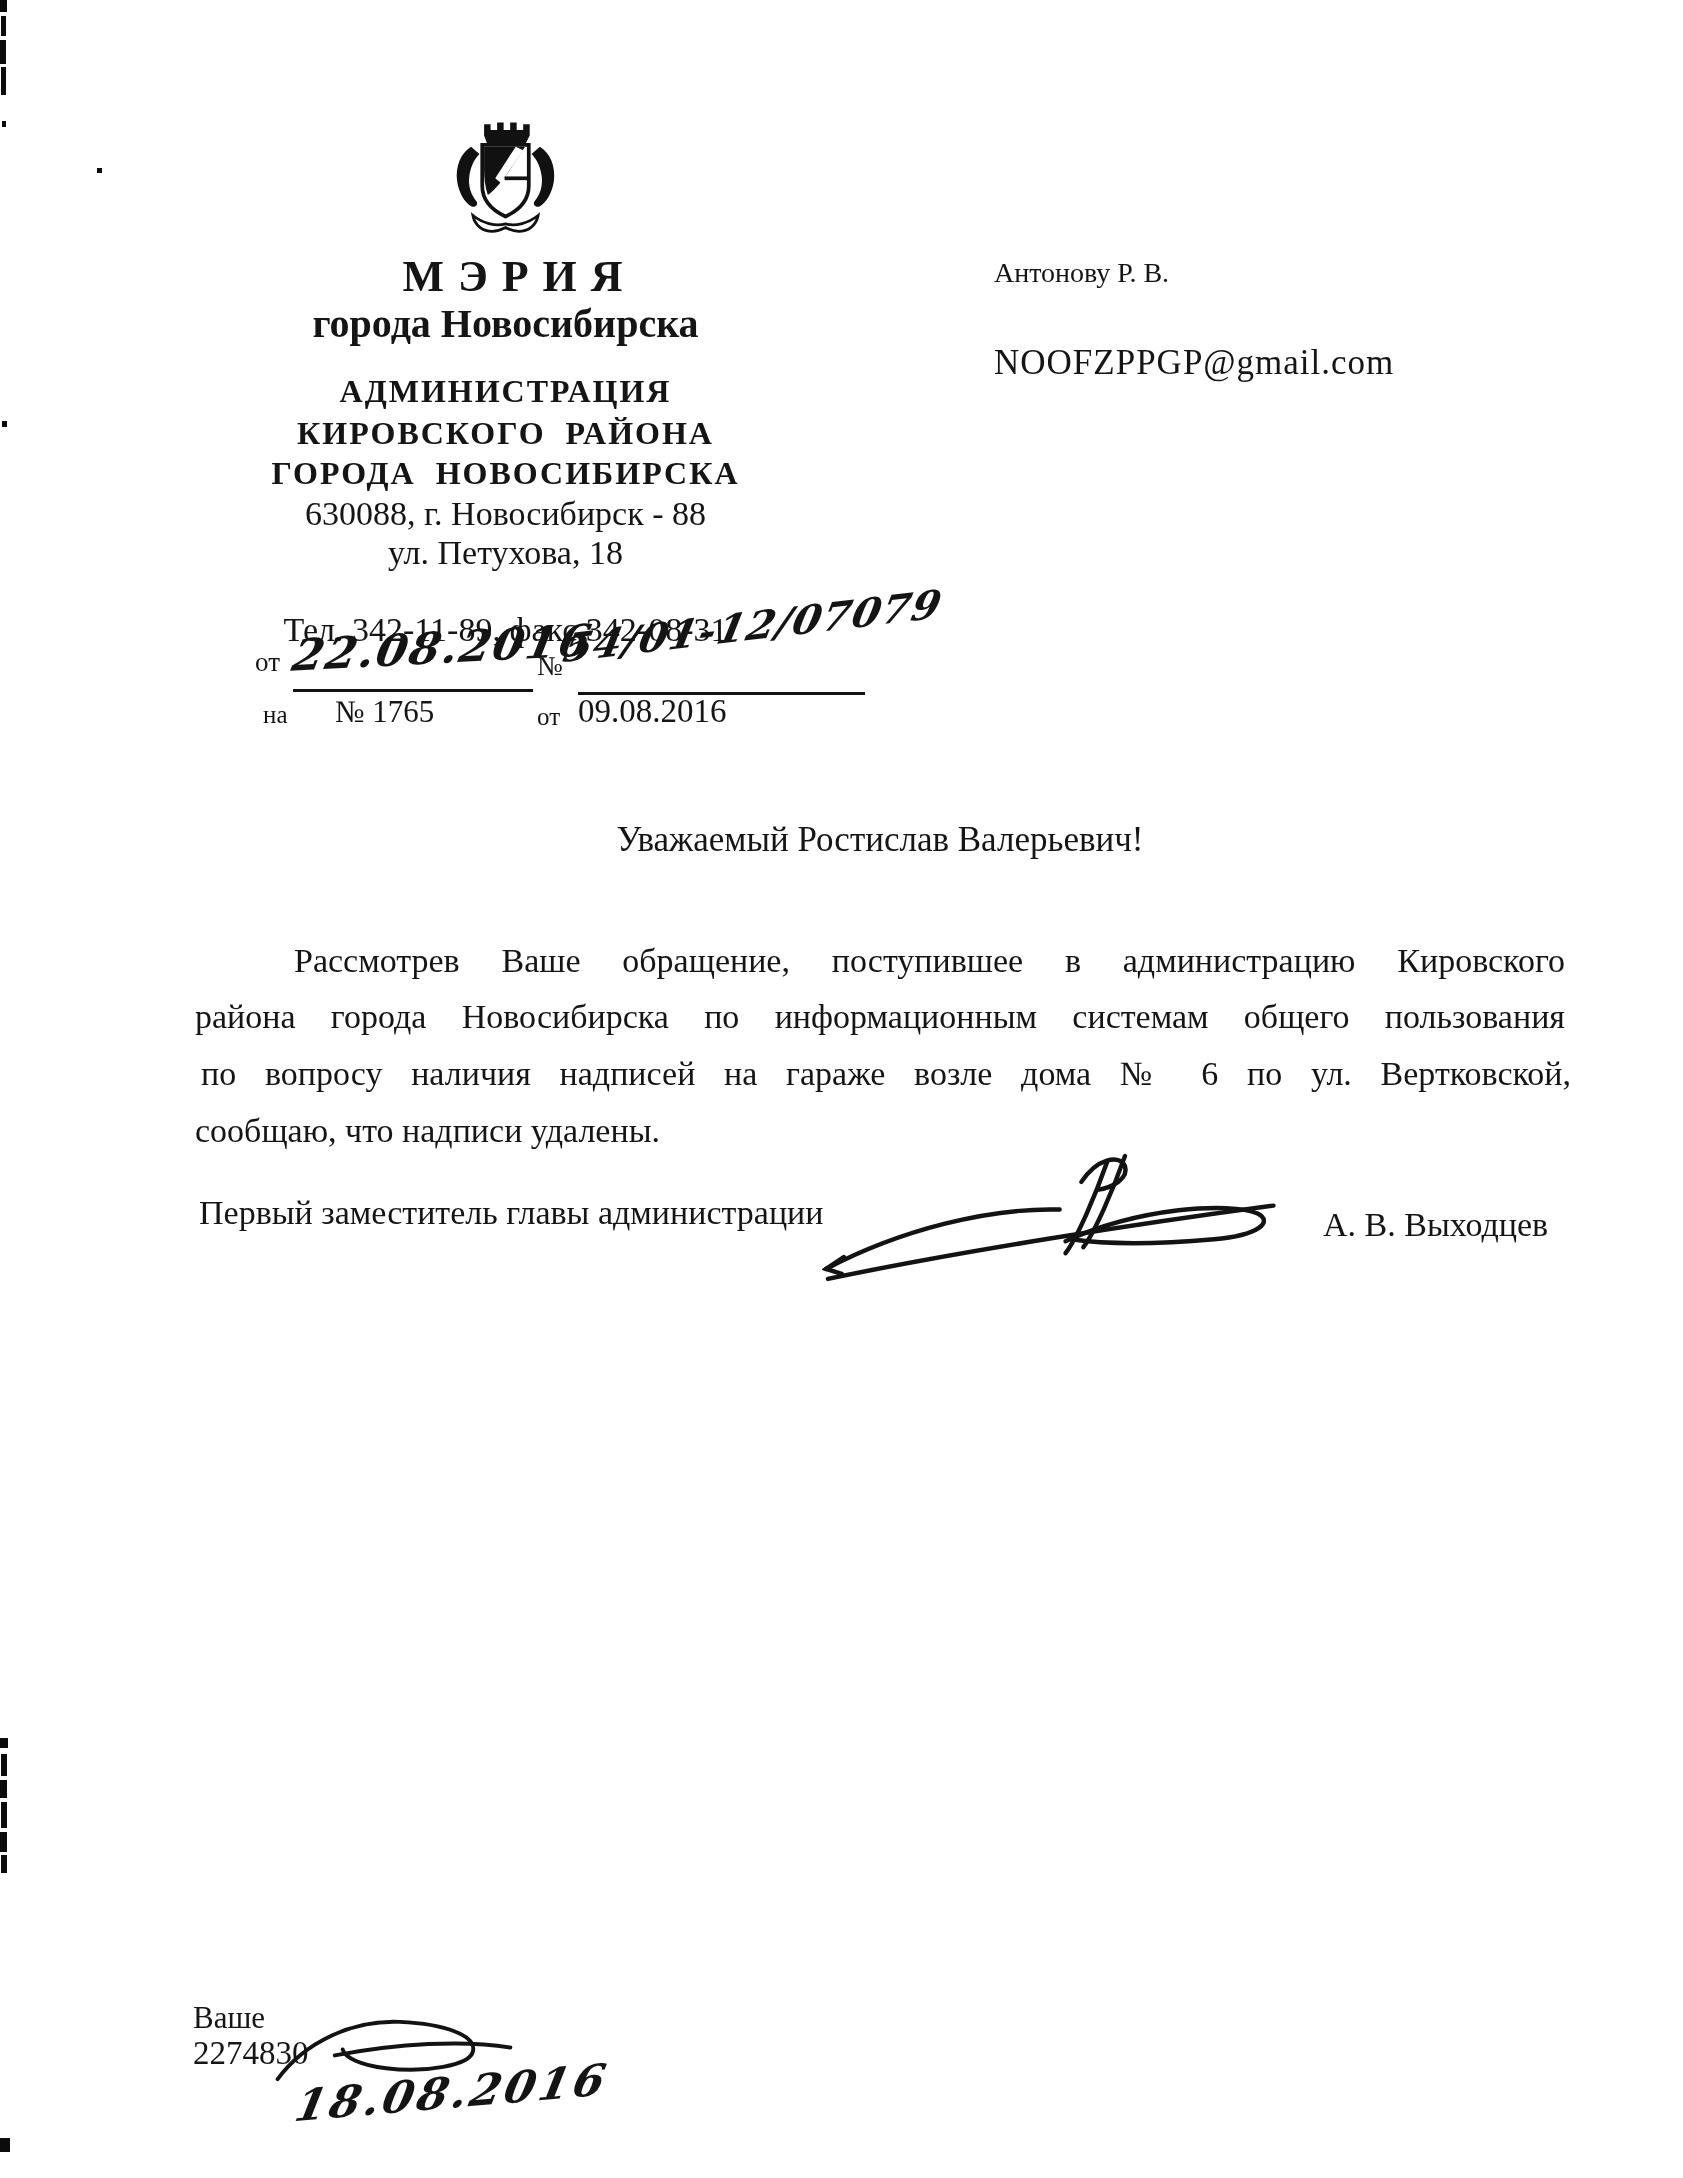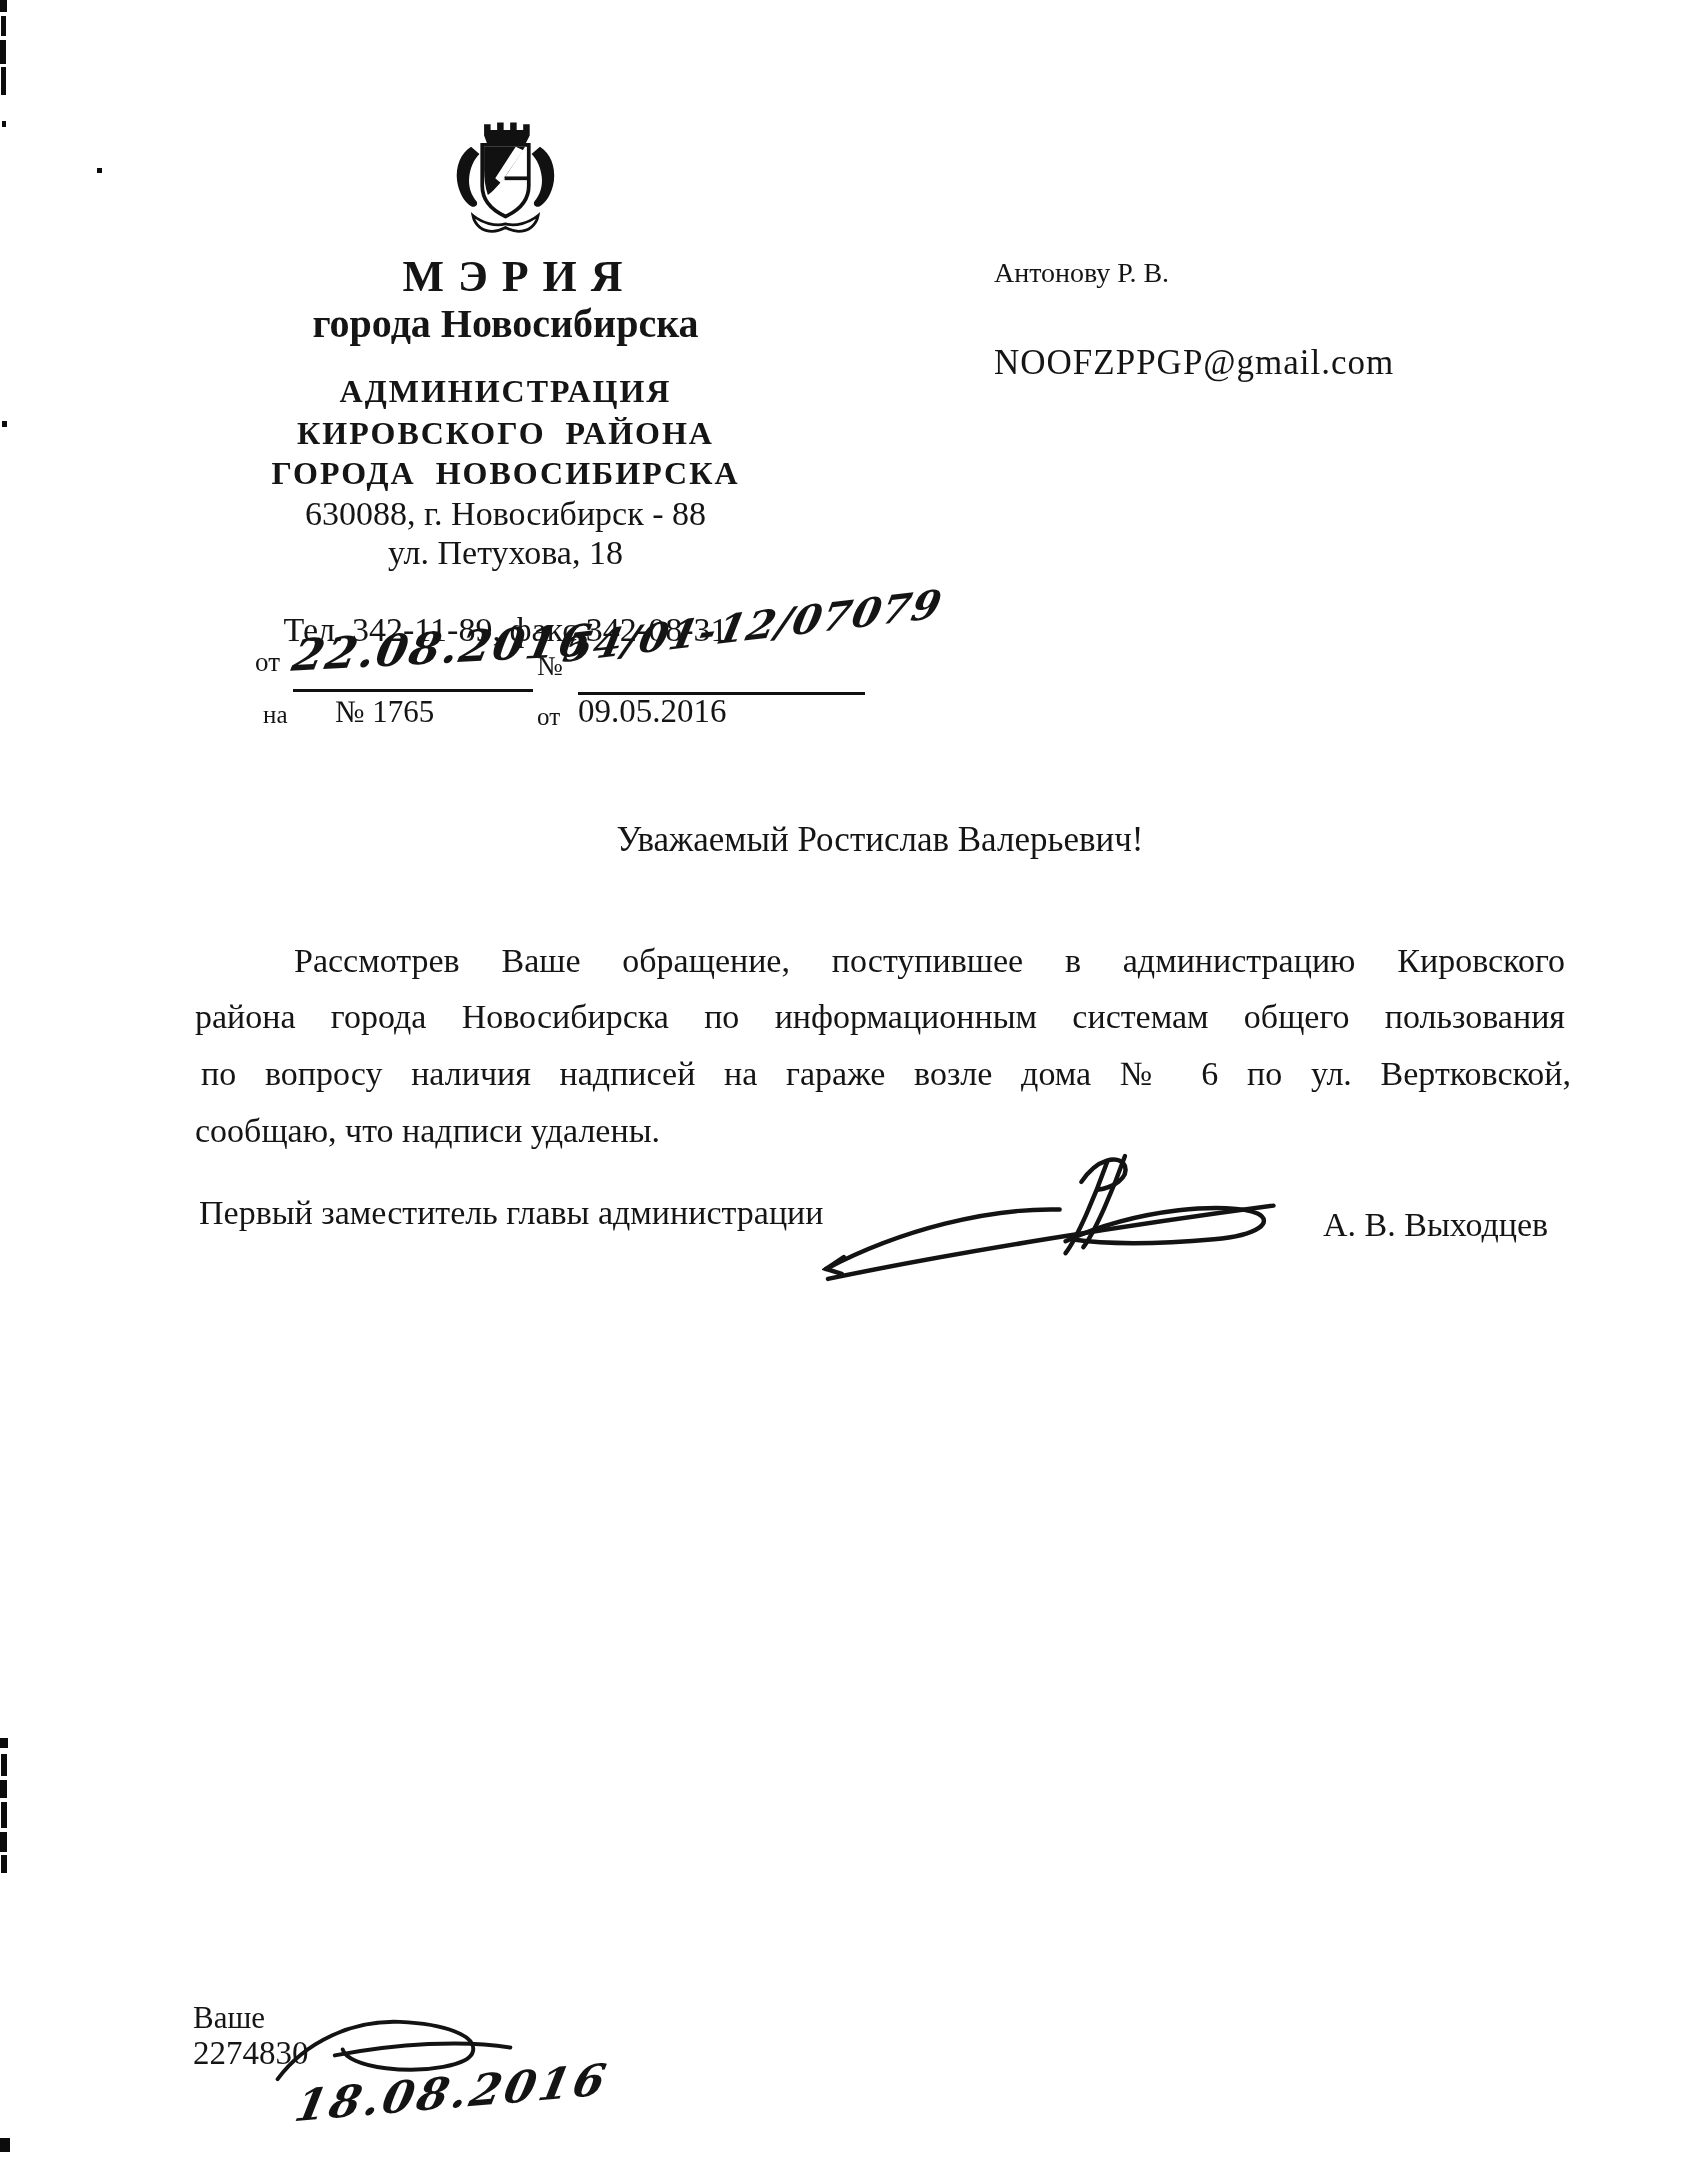--- a/index.html
+++ b/index.html
@@ -98,21 +98,21 @@
 <div class="abs small-label" style="left:255px;top:647px;">от</div>
 <div class="abs hand hand-date1">22.08.2016</div>
 <div class="abs uline" style="left:293px;top:689px;width:240px;"></div>
 <div class="abs small-label" style="left:537px;top:651px;">№</div>
 <div class="abs hand hand-number">54/01-12/07079</div>
 <div class="abs uline" style="left:578px;top:692px;width:287px;"></div>
 
 <div class="abs reply-label" style="left:263px;top:701px;">на</div>
 <div class="abs" style="left:335px;top:694px;font-size:31px;">№ 1765</div>
 <div class="abs reply-label" style="left:537px;top:703px;">от</div>
-<div class="abs" style="left:578px;top:693px;font-size:33px;">09.05.2016</div>
+<div class="abs" style="left:578px;top:693px;font-size:33px;">09.08.2016</div>
 
 <div class="abs recipient-name">Антонову Р. В.</div>
 <div class="abs recipient-email">NOOFZPPGP@gmail.com</div>
 
 <div class="abs salutation">Уважаемый Ростислав Валерьевич!</div>
 <div class="abs body-line first bl0">Рассмотрев Ваше обращение, поступившее в администрацию Кировского</div>
 <div class="abs body-line bl1">района города Новосибирска по информационным системам общего пользования</div>
 <div class="abs body-line bl2">по вопросу наличия надписей на гараже возле  дома № 6 по ул. Вертковской,</div>
 <div class="abs body-line last bl3">сообщаю, что надписи удалены.</div>
 

